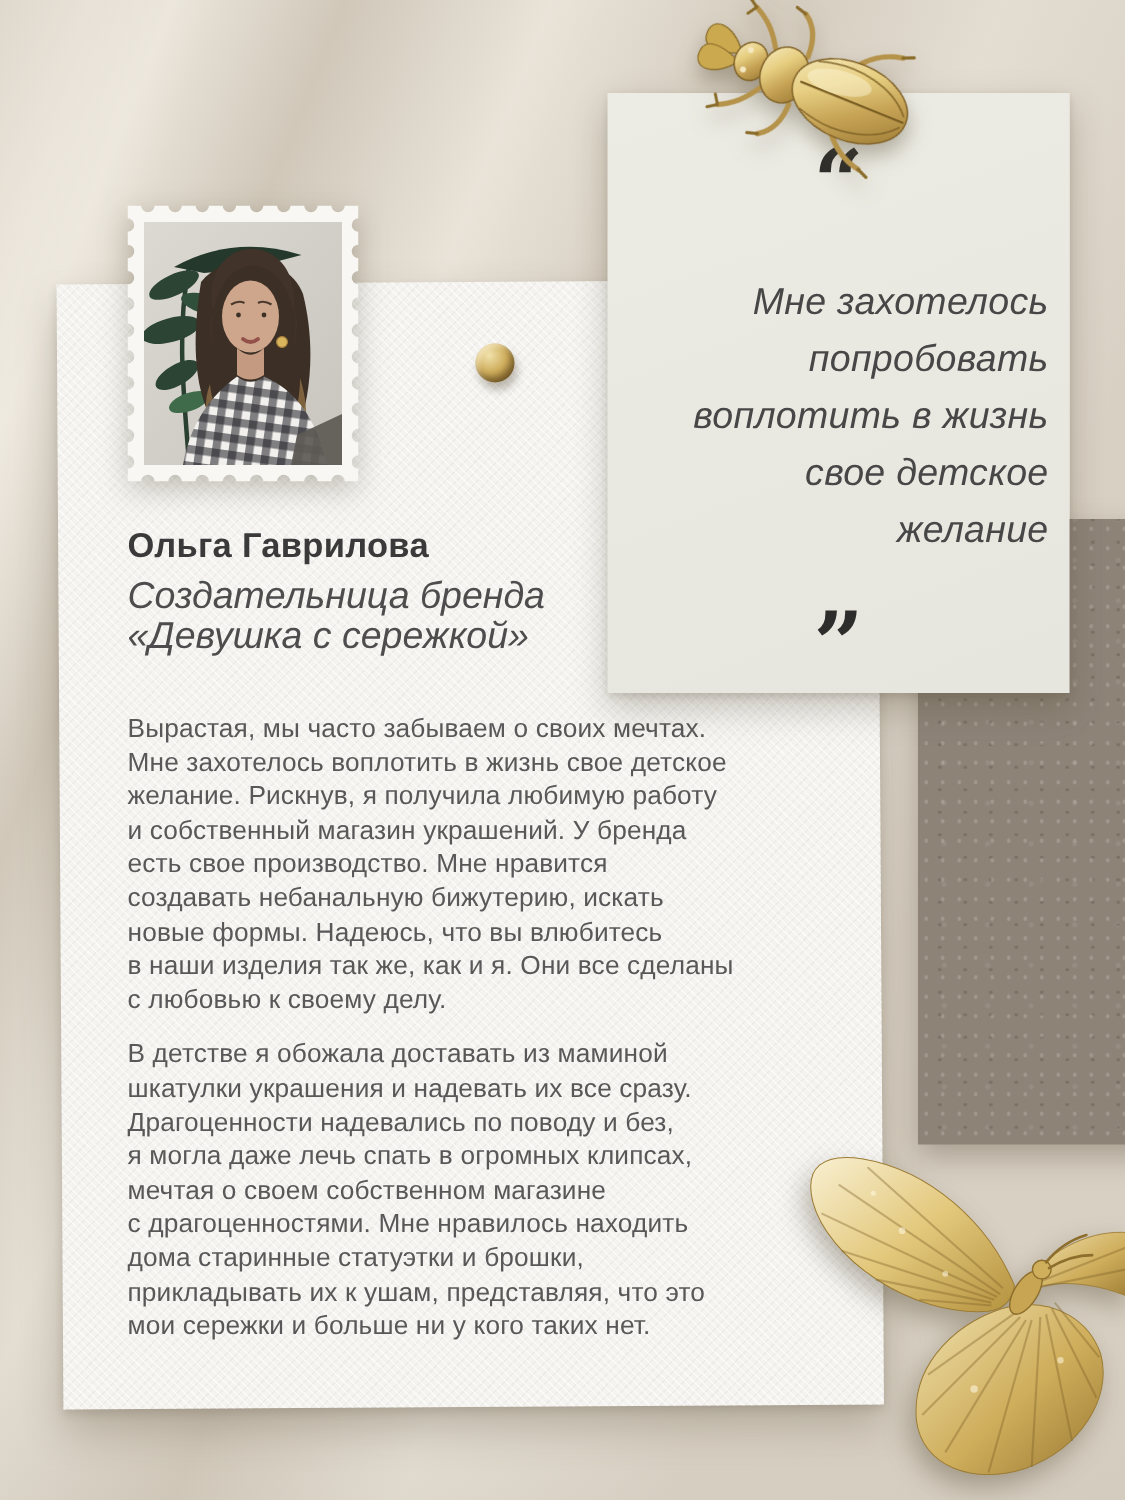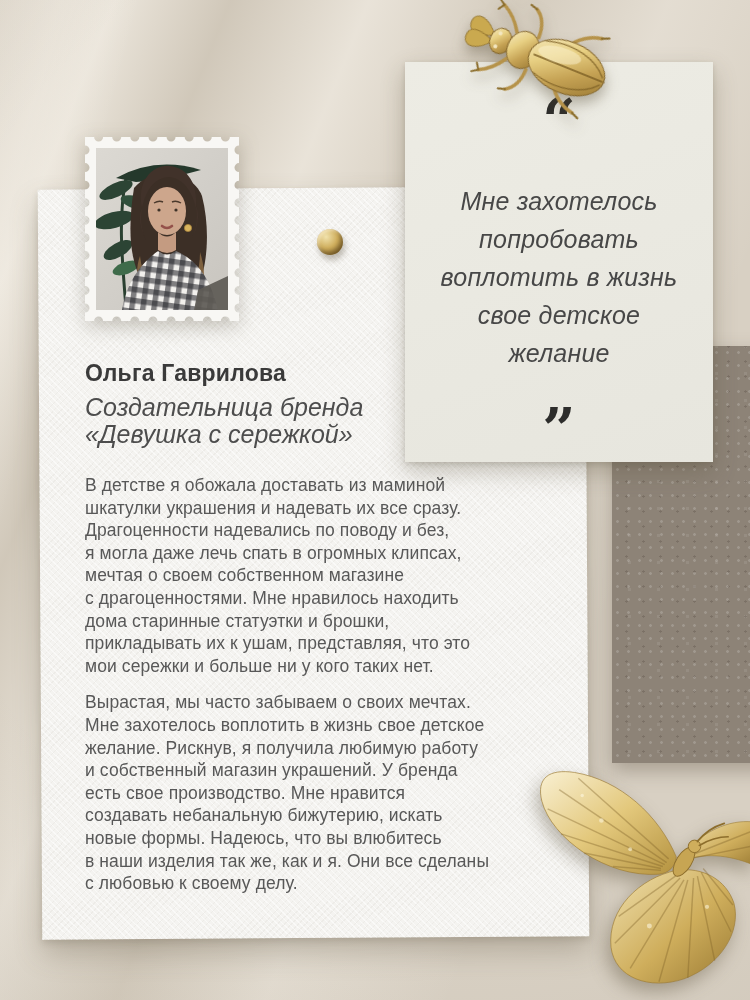--- a/index.html
+++ b/index.html
@@ -55,25 +55,25 @@
   }
   .quote-mark{
     position:absolute;left:0;width:100%;text-align:center;
     font-family:"DejaVu Serif",serif;font-weight:bold;
     font-size:58px;line-height:58px;color:#2d2d2b;
   }
   .quote-open{top:30px;}
   .quote-close{top:338px;}
   .quote-text{
     position:absolute;left:14px;top:120px;width:280px;
-    text-align:center;font-style:italic;font-size:25px;line-height:38px;
+    text-align:right;font-style:italic;font-size:25px;line-height:38px;
     color:#474747;white-space:pre-line;letter-spacing:.2px;
   }
   
-  .author-block{position:absolute;left:85px;top:360px;z-index:3;}
+  .author-block{position:absolute;left:85px;top:350px;z-index:3;}
   .author-name{font-size:23px;font-weight:bold;color:#3a3a3a;letter-spacing:.2px;}
   .author-role{margin-top:7px;font-style:italic;font-size:25px;line-height:27px;color:#4d4d4d;white-space:pre-line;}
   
   .article{position:absolute;left:85px;top:474px;width:475px;z-index:3;}
   .article p{
     margin:0 0 14px 0;font-size:17.5px;line-height:22.6px;color:#585858;
     white-space:pre-line;letter-spacing:.1px;
   }
   
   .stamp{position:absolute;left:85px;top:137px;width:154px;height:184px;
@@ -112,38 +112,38 @@
     <div class="quote-mark quote-close">”</div>
   </div>
 
   <div class="author-block">
     <div class="author-name">Ольга Гаврилова</div>
     <div class="author-role">Создательница бренда
 «Девушка с сережкой»</div>
   </div>
 
   <div class="article">
+    <p>Вырастая, мы часто забываем о своих мечтах.
+Мне захотелось воплотить в жизнь свое детское
+желание. Рискнув, я получила любимую работу
+и собственный магазин украшений. У бренда
+есть свое производство. Мне нравится
+создавать небанальную бижутерию, искать
+новые формы. Надеюсь, что вы влюбитесь
+в наши изделия так же, как и я. Они все сделаны
+с любовью к своему делу.</p>
     <p>В детстве я обожала доставать из маминой
 шкатулки украшения и надевать их все сразу.
 Драгоценности надевались по поводу и без,
 я могла даже лечь спать в огромных клипсах,
 мечтая о своем собственном магазине
 с драгоценностями. Мне нравилось находить
 дома старинные статуэтки и брошки,
 прикладывать их к ушам, представляя, что это
 мои сережки и больше ни у кого таких нет.</p>
-    <p>Вырастая, мы часто забываем о своих мечтах.
-Мне захотелось воплотить в жизнь свое детское
-желание. Рискнув, я получила любимую работу
-и собственный магазин украшений. У бренда
-есть свое производство. Мне нравится
-создавать небанальную бижутерию, искать
-новые формы. Надеюсь, что вы влюбитесь
-в наши изделия так же, как и я. Они все сделаны
-с любовью к своему делу.</p>
   </div>
 
   <svg class="stamp" viewBox="0 0 154 184">
     <defs>
       <linearGradient id="wallGrad" x1="0" y1="0" x2="1" y2="1">
         <stop offset="0" stop-color="#dcd9d3"></stop>
           <stop offset="1" stop-color="#c8c5bf"></stop>
       </linearGradient>
       <pattern id="gg" width="11" height="11" patternUnits="userSpaceOnUse" patternTransform="rotate(8)">
         <rect width="11" height="11" fill="#f2f0ed"></rect>

